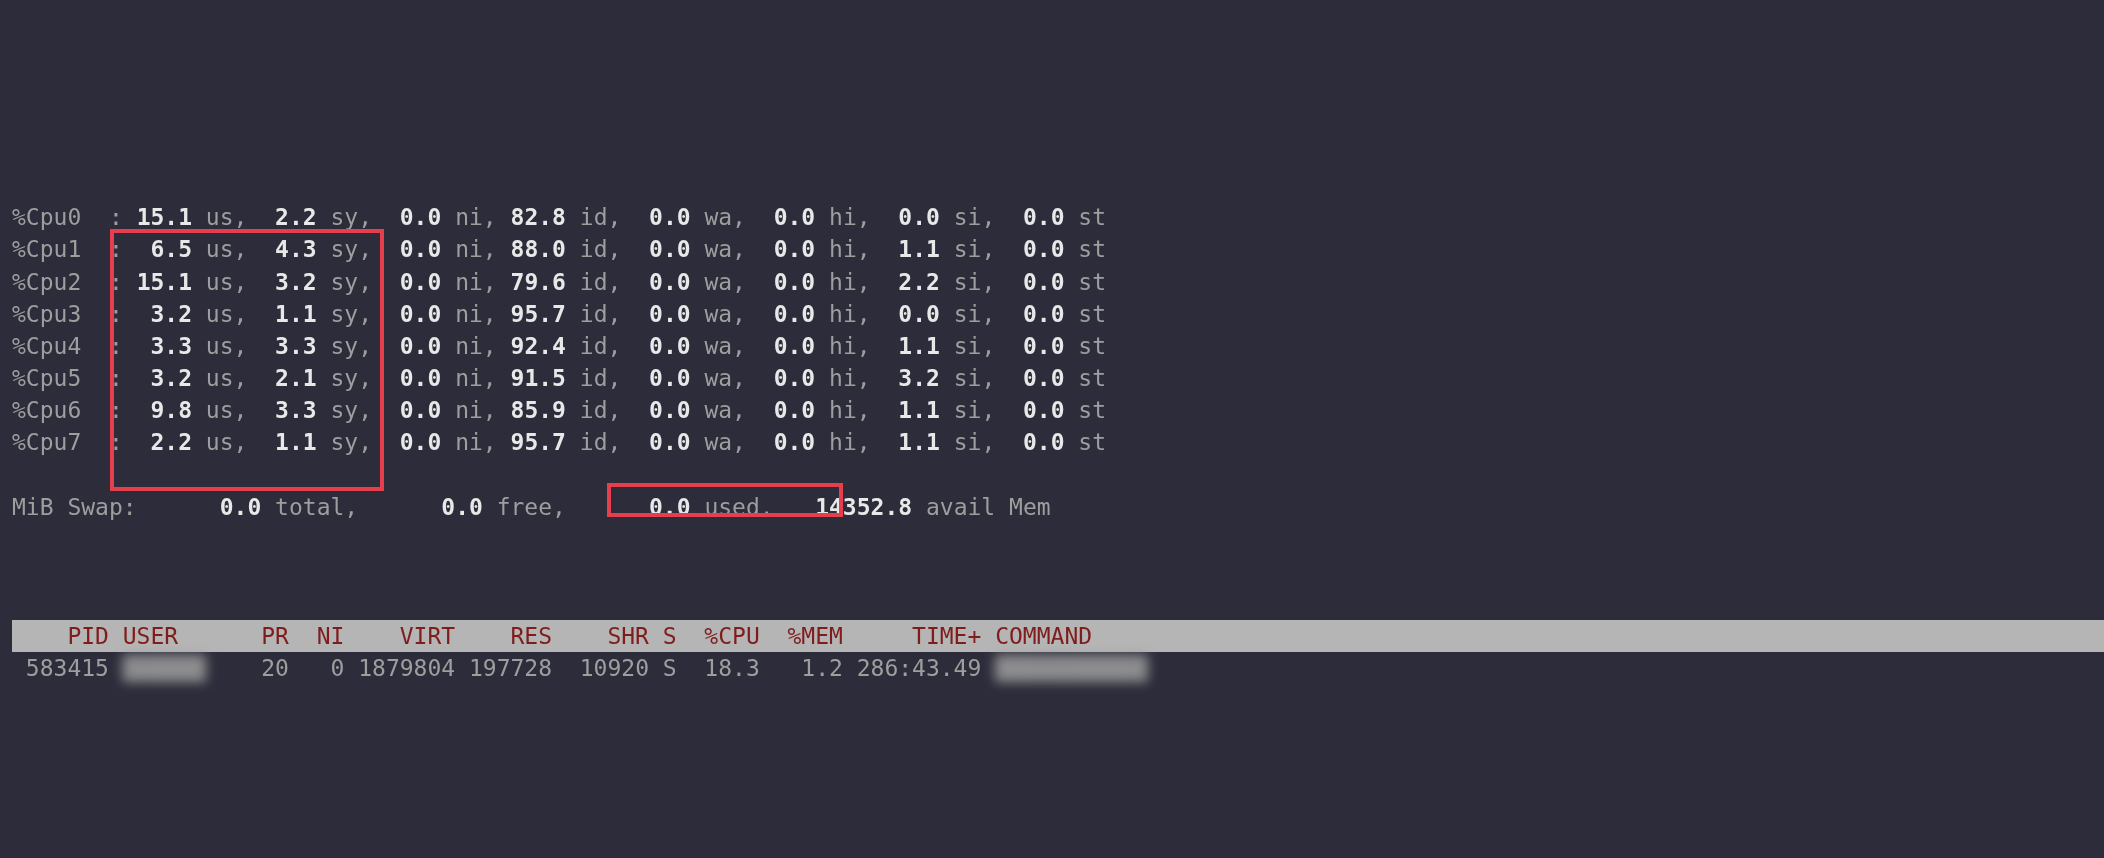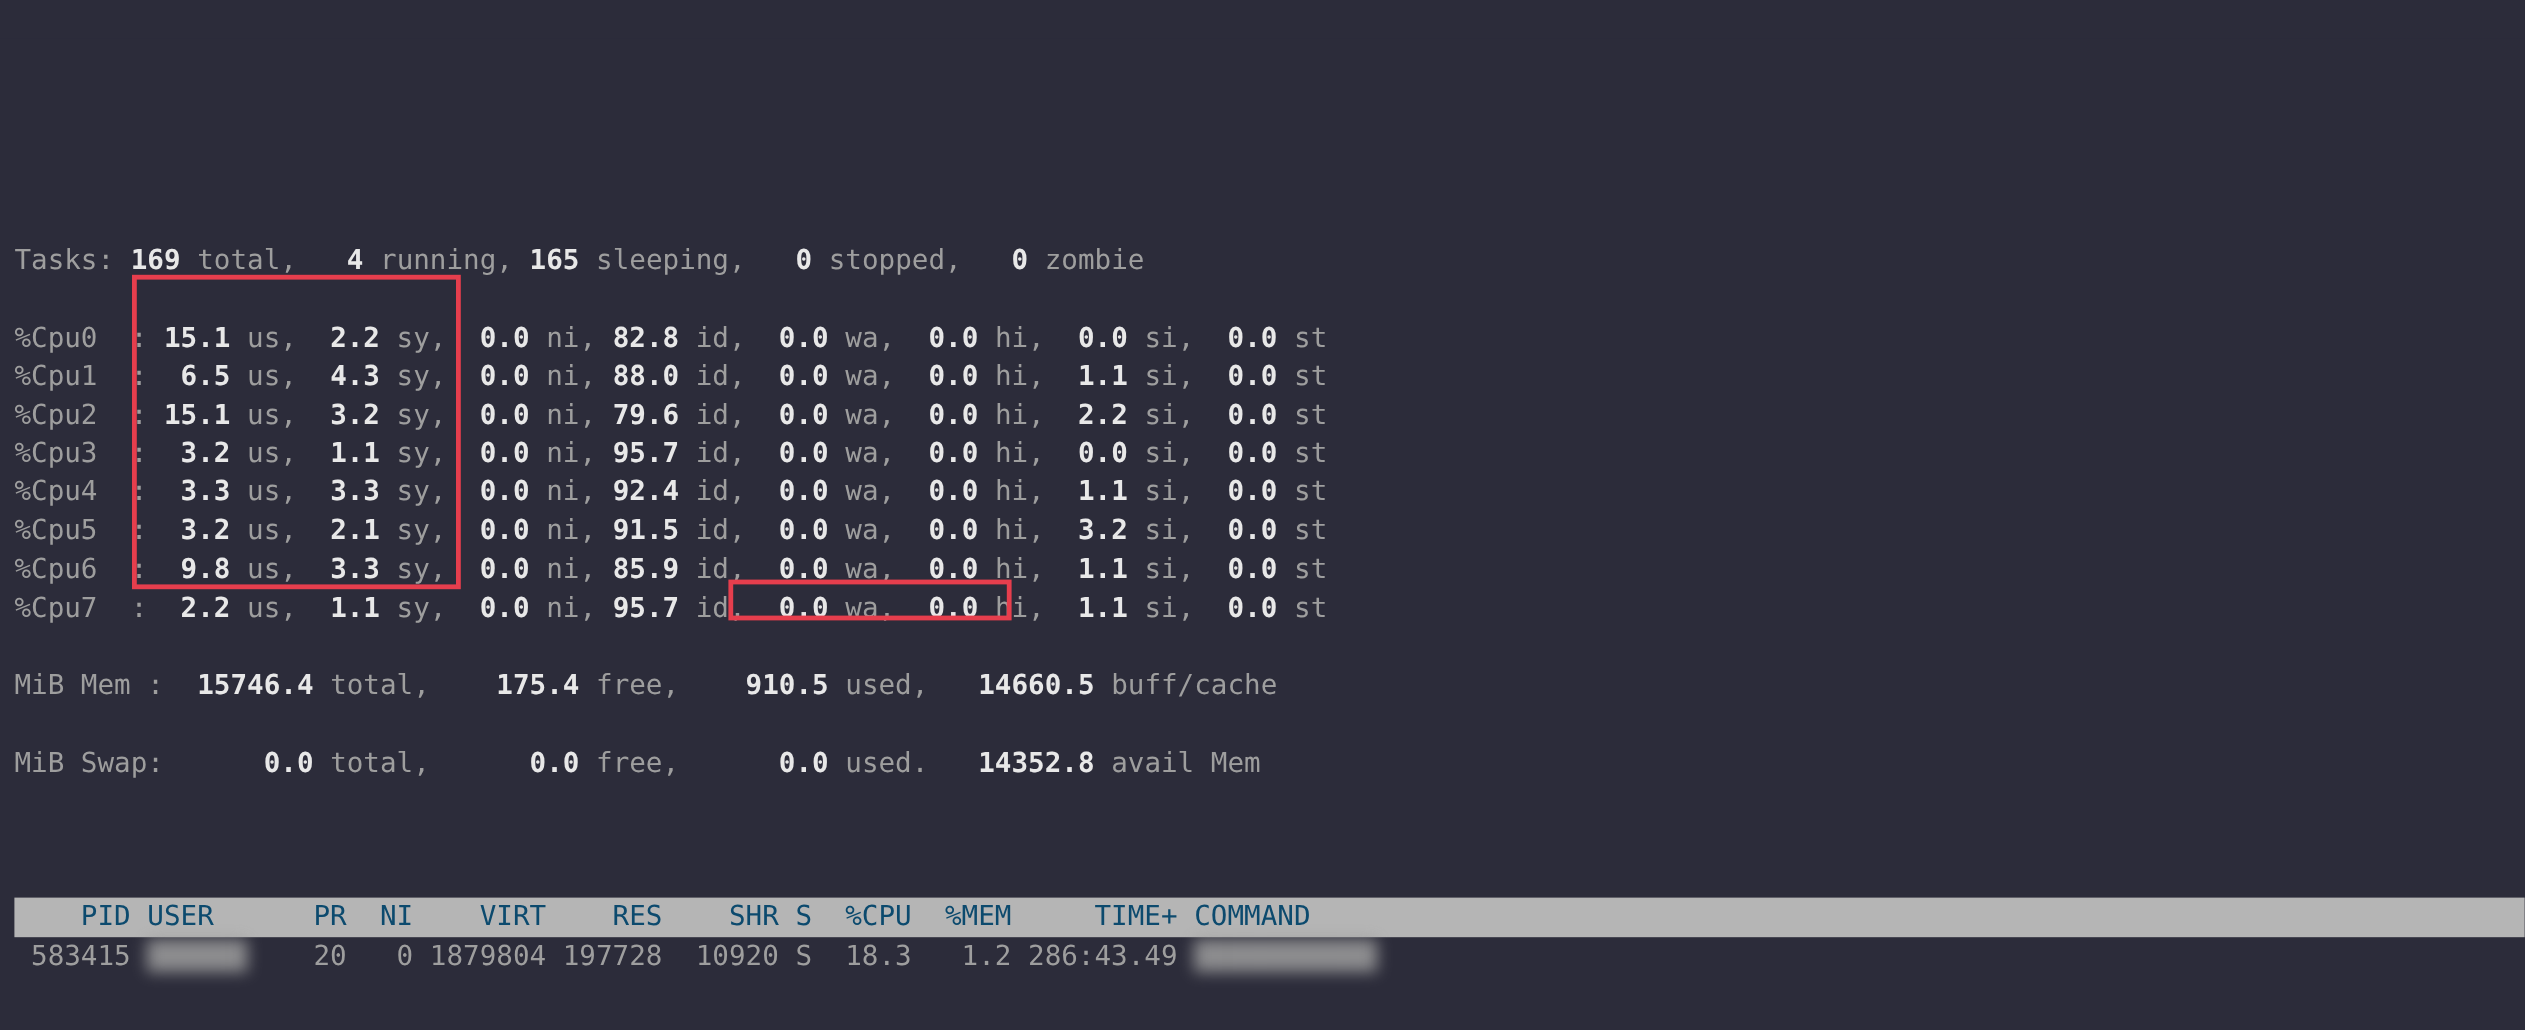--- a/index.html
+++ b/index.html
@@ -10,41 +10,39 @@
     font-family: "DejaVu Sans Mono", "Menlo", "Consolas", monospace;
     font-size: 23px;
     line-height: 1.4;
     width: 2104px;
     height: 858px;
     overflow: hidden;
     white-space: pre;
   }
   .bold { color: #e8e8e8; font-weight: bold; }
   .dim { color: #9e9e9e; }
-  .hdrrow { background: #b5b5b5; color: #0c4a6e; display: inline-block; width: 100%; }
+  .hdrrow { background: #b5b5b5; color: #7f1d1d; display: inline-block; width: 100%; }
   .redbox {
     position: absolute;
     border: 4px solid #e63e4d;
     box-sizing: border-box;
     pointer-events: none;
   }
   #box-cpu { left: 110px; top: 68px; width: 274px; height: 262px; }
   #box-mem { left: 607px; top: 322px; width: 236px; height: 34px; }
   .blur { filter: blur(6px); opacity: 0.85; display: inline-block; }
   .wrap { position: relative; padding: 8px 0 0 12px; }
 </style>
 </head>
 <body>
 
 
 
 <div class="wrap">
-<div><span class="dim">Tasks: </span><span class="bold">169</span><span class="dim"> total,   </span><span class="bold">4</span><span class="dim"> running, </span><span class="bold">165</span><span class="dim"> sleeping,   </span><span class="bold">0</span><span class="dim"> stopped,   </span><span class="bold">0</span><span class="dim"> zombie</span></div>
 <div id="cpu-rows"><div><span class="dim">%Cpu0  : </span><span class="bold">15.1</span><span class="dim"> us,  </span><span class="bold">2.2</span><span class="dim"> sy,  </span><span class="bold">0.0</span><span class="dim"> ni, </span><span class="bold">82.8</span><span class="dim"> id,  </span><span class="bold">0.0</span><span class="dim"> wa,  </span><span class="bold">0.0</span><span class="dim"> hi,  </span><span class="bold">0.0</span><span class="dim"> si,  </span><span class="bold">0.0</span><span class="dim"> st</span></div><div><span class="dim">%Cpu1  : </span><span class="bold"> 6.5</span><span class="dim"> us,  </span><span class="bold">4.3</span><span class="dim"> sy,  </span><span class="bold">0.0</span><span class="dim"> ni, </span><span class="bold">88.0</span><span class="dim"> id,  </span><span class="bold">0.0</span><span class="dim"> wa,  </span><span class="bold">0.0</span><span class="dim"> hi,  </span><span class="bold">1.1</span><span class="dim"> si,  </span><span class="bold">0.0</span><span class="dim"> st</span></div><div><span class="dim">%Cpu2  : </span><span class="bold">15.1</span><span class="dim"> us,  </span><span class="bold">3.2</span><span class="dim"> sy,  </span><span class="bold">0.0</span><span class="dim"> ni, </span><span class="bold">79.6</span><span class="dim"> id,  </span><span class="bold">0.0</span><span class="dim"> wa,  </span><span class="bold">0.0</span><span class="dim"> hi,  </span><span class="bold">2.2</span><span class="dim"> si,  </span><span class="bold">0.0</span><span class="dim"> st</span></div><div><span class="dim">%Cpu3  : </span><span class="bold"> 3.2</span><span class="dim"> us,  </span><span class="bold">1.1</span><span class="dim"> sy,  </span><span class="bold">0.0</span><span class="dim"> ni, </span><span class="bold">95.7</span><span class="dim"> id,  </span><span class="bold">0.0</span><span class="dim"> wa,  </span><span class="bold">0.0</span><span class="dim"> hi,  </span><span class="bold">0.0</span><span class="dim"> si,  </span><span class="bold">0.0</span><span class="dim"> st</span></div><div><span class="dim">%Cpu4  : </span><span class="bold"> 3.3</span><span class="dim"> us,  </span><span class="bold">3.3</span><span class="dim"> sy,  </span><span class="bold">0.0</span><span class="dim"> ni, </span><span class="bold">92.4</span><span class="dim"> id,  </span><span class="bold">0.0</span><span class="dim"> wa,  </span><span class="bold">0.0</span><span class="dim"> hi,  </span><span class="bold">1.1</span><span class="dim"> si,  </span><span class="bold">0.0</span><span class="dim"> st</span></div><div><span class="dim">%Cpu5  : </span><span class="bold"> 3.2</span><span class="dim"> us,  </span><span class="bold">2.1</span><span class="dim"> sy,  </span><span class="bold">0.0</span><span class="dim"> ni, </span><span class="bold">91.5</span><span class="dim"> id,  </span><span class="bold">0.0</span><span class="dim"> wa,  </span><span class="bold">0.0</span><span class="dim"> hi,  </span><span class="bold">3.2</span><span class="dim"> si,  </span><span class="bold">0.0</span><span class="dim"> st</span></div><div><span class="dim">%Cpu6  : </span><span class="bold"> 9.8</span><span class="dim"> us,  </span><span class="bold">3.3</span><span class="dim"> sy,  </span><span class="bold">0.0</span><span class="dim"> ni, </span><span class="bold">85.9</span><span class="dim"> id,  </span><span class="bold">0.0</span><span class="dim"> wa,  </span><span class="bold">0.0</span><span class="dim"> hi,  </span><span class="bold">1.1</span><span class="dim"> si,  </span><span class="bold">0.0</span><span class="dim"> st</span></div><div><span class="dim">%Cpu7  : </span><span class="bold"> 2.2</span><span class="dim"> us,  </span><span class="bold">1.1</span><span class="dim"> sy,  </span><span class="bold">0.0</span><span class="dim"> ni, </span><span class="bold">95.7</span><span class="dim"> id,  </span><span class="bold">0.0</span><span class="dim"> wa,  </span><span class="bold">0.0</span><span class="dim"> hi,  </span><span class="bold">1.1</span><span class="dim"> si,  </span><span class="bold">0.0</span><span class="dim"> st</span></div></div>
-<div><span class="dim">MiB Mem :</span><span class="dim"> </span><span class="bold" id="mem-total"> 15746.4</span><span class="dim"> total,  </span><span class="bold" id="mem-free">  175.4</span><span class="dim"> free,  </span><span class="bold" id="mem-used">  910.5</span><span class="dim"> used,  </span><span class="bold" id="mem-bc"> 14660.5</span><span class="dim"> buff/cache</span></div>
 <div><span class="dim">MiB Swap:</span><span class="dim"> </span><span class="bold" id="swap-total">     0.0</span><span class="dim"> total,  </span><span class="bold" id="swap-free">    0.0</span><span class="dim"> free,  </span><span class="bold" id="swap-used">    0.0</span><span class="dim"> used.  </span><span class="bold" id="swap-avail"> 14352.8</span><span class="dim"> avail Mem</span></div>
 <div> </div>
 <div class="hdrrow"><span id="hdr">    PID USER      PR  NI    VIRT    RES    SHR S  %CPU  %MEM     TIME+ COMMAND</span></div>
 <div id="proc-rows"><div class="dim"> 583415 <span class="blur">██████   </span> 20   0 1879804 197728  10920 S  18.3   1.2 286:43.49 <span class="blur">███████████</span></div></div>
 
 <div id="box-cpu" class="redbox"></div>
 <div id="box-mem" class="redbox"></div>
 </div>
 
 

